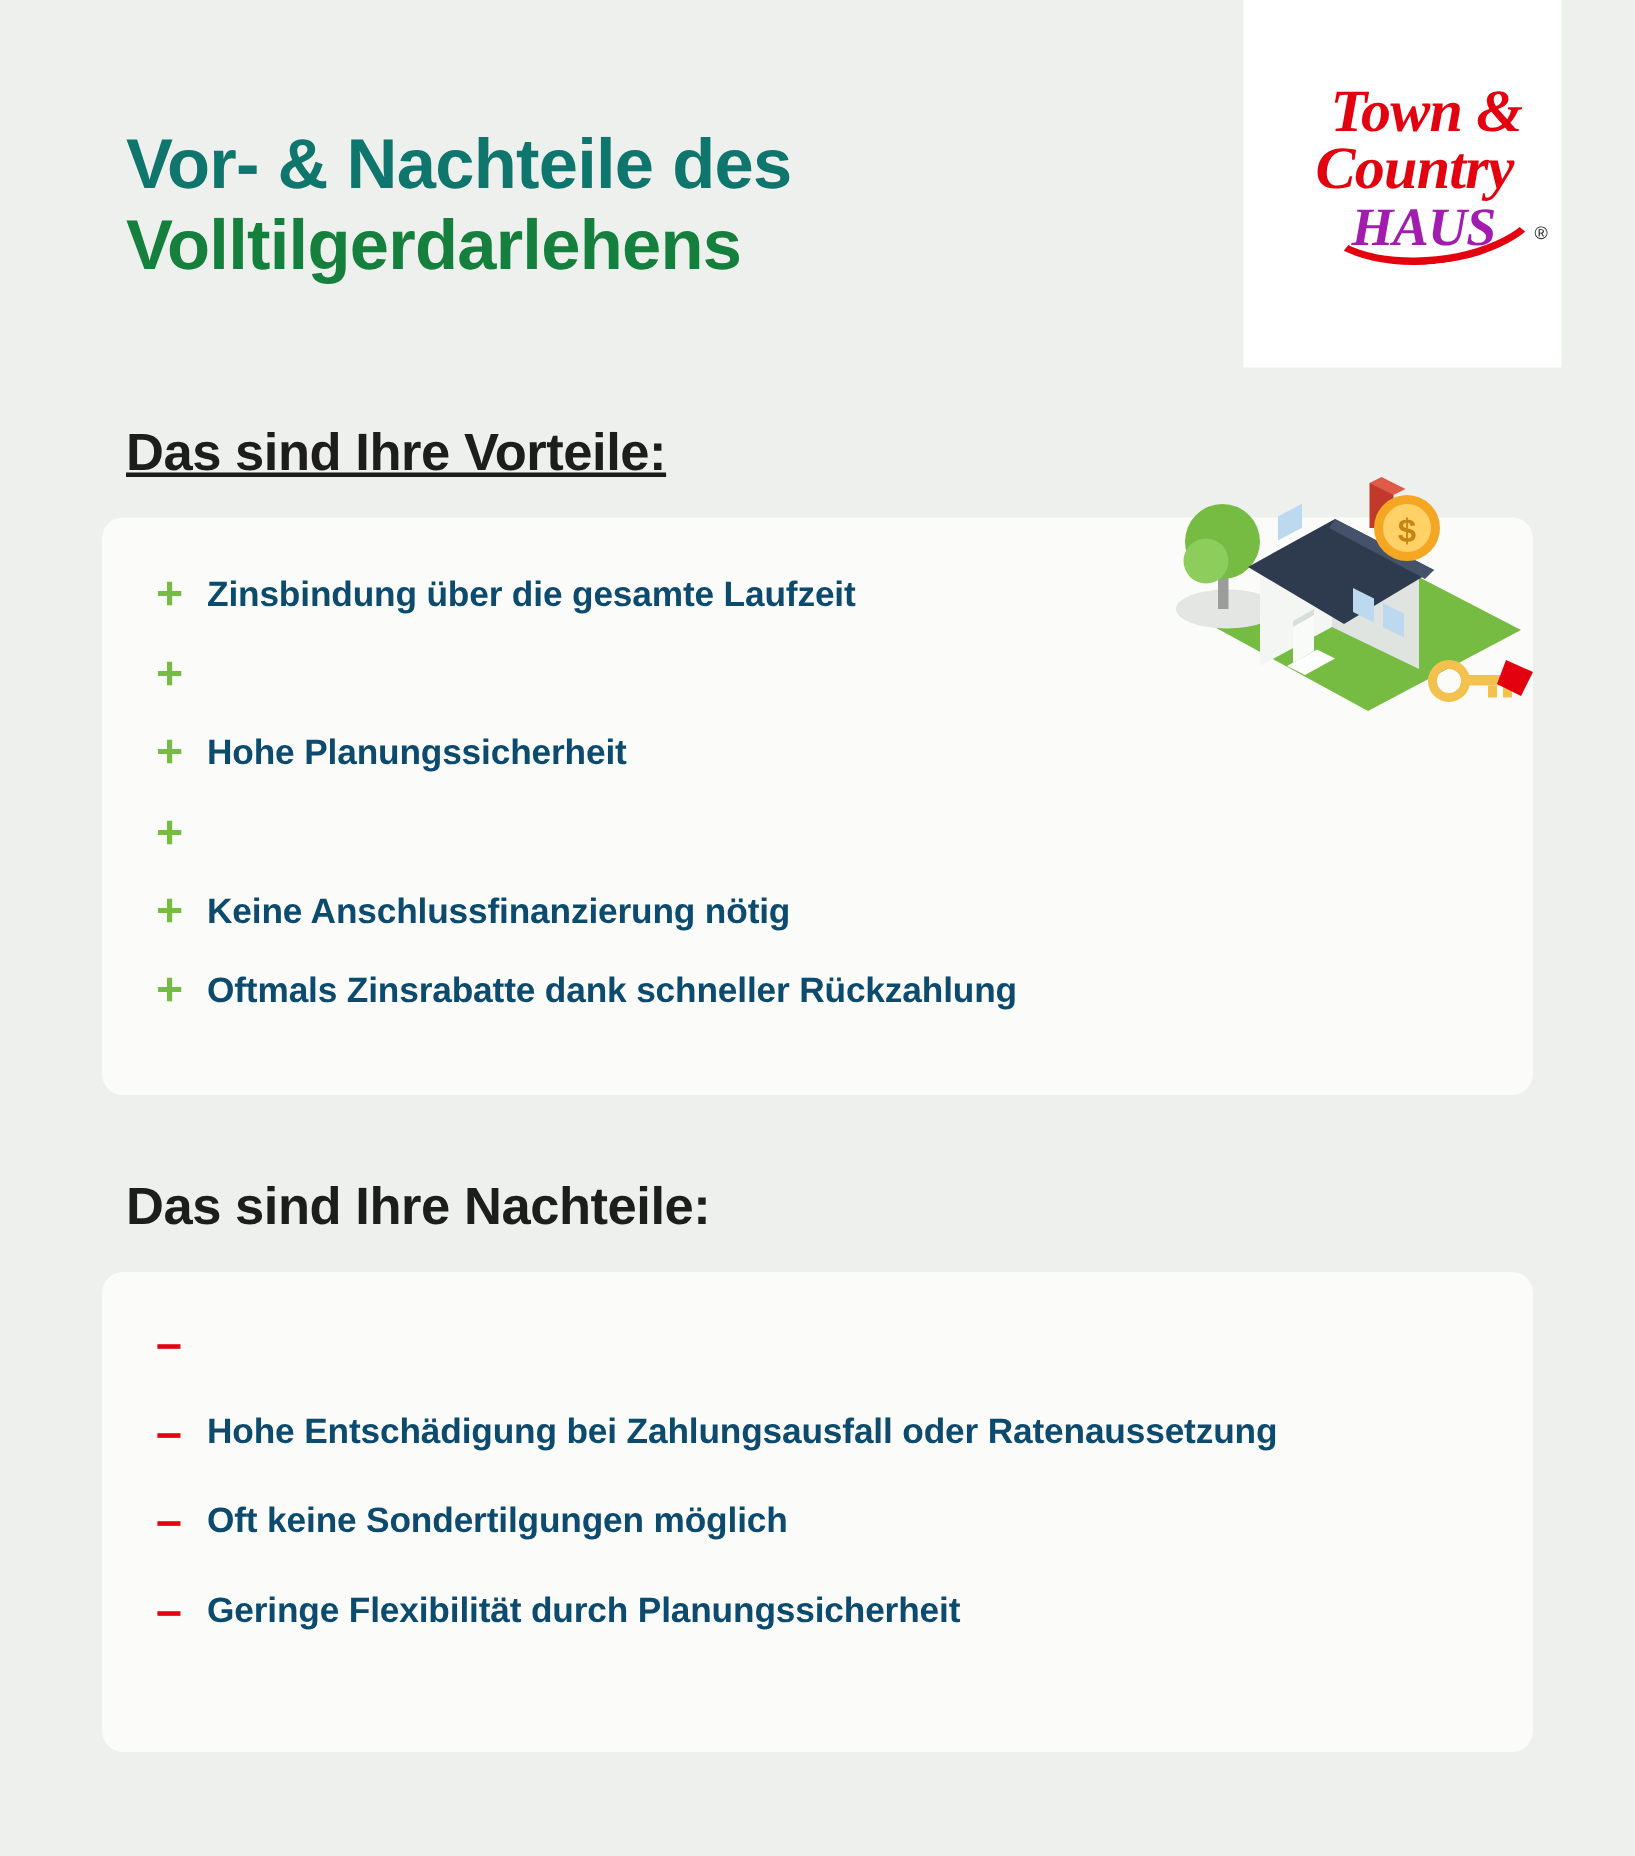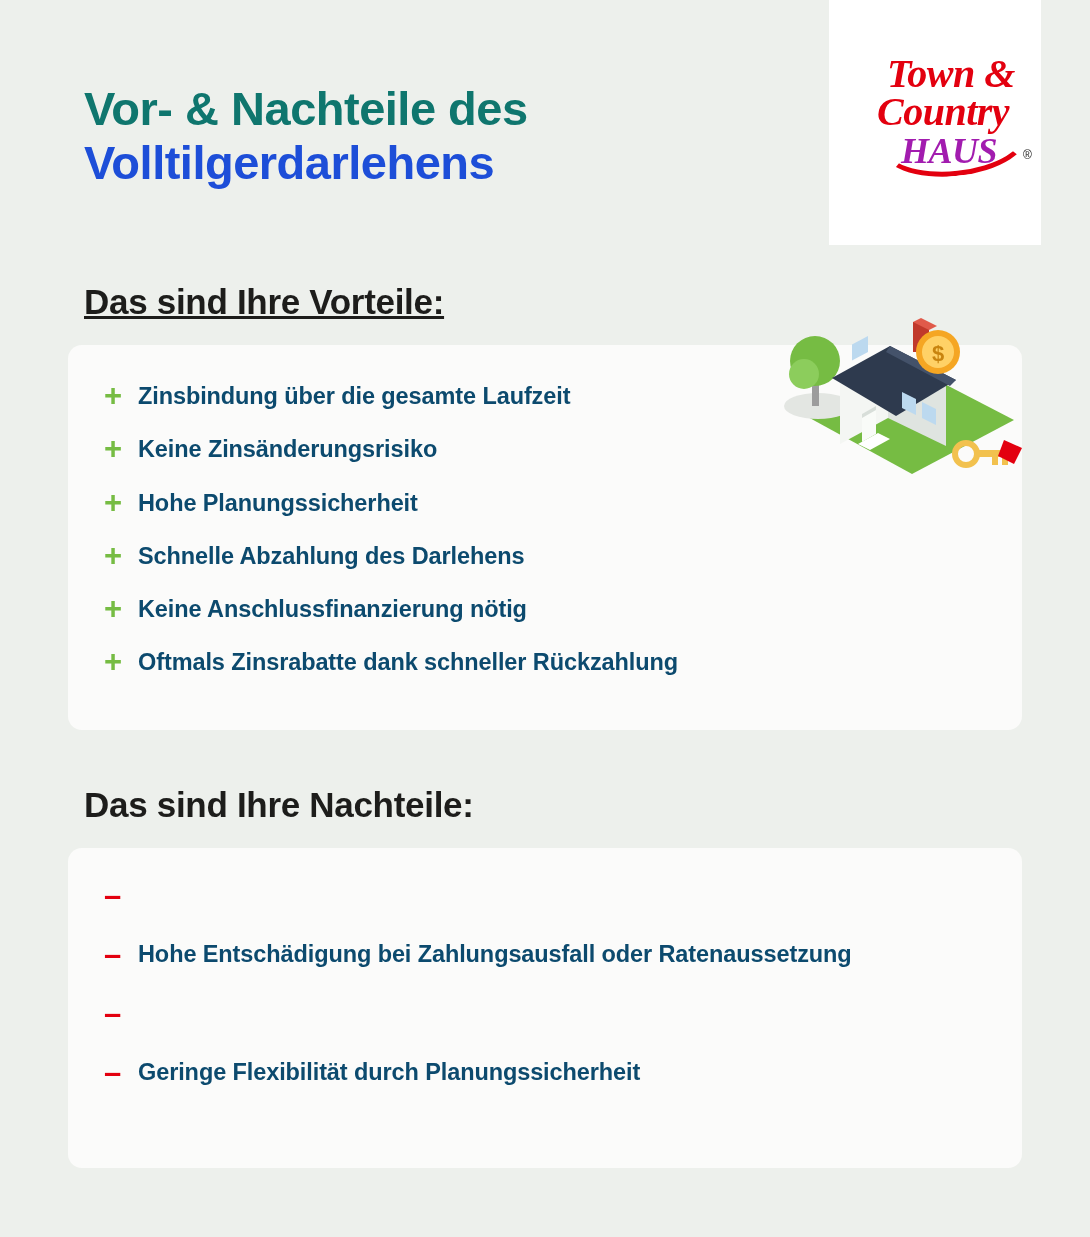--- a/index.html
+++ b/index.html
@@ -79,21 +79,21 @@
   .headline .l1 {
     font-size: 47px;
     font-weight: bold;
     color: #0f766e;
     line-height: 1.15;
     letter-spacing: -0.5px;
   }
   .headline .l2 {
     font-size: 47px;
     font-weight: bold;
-    color: #1d4ed8;
+    color: #15803d;
     line-height: 1.15;
     letter-spacing: -0.5px;
   }
 
   
   .section-title {
     position: absolute;
     left: 84px;
     font-size: 35px;
     font-weight: bold;
@@ -182,29 +182,27 @@
 
 <div class="section-title" id="pros-title">Das sind Ihre Vorteile:</div>
 <div class="card" id="pros-card">
   <ul class="items">
     <li>
       <span class="marker plus">+</span>
       <span class="item-text">Zinsbindung über die gesamte Laufzeit</span>
     </li>
     <li>
       <span class="marker plus">+</span>
-      <span class="item-text">Keine Zinsänderungsrisiko</span>
     </li>
     <li>
       <span class="marker plus">+</span>
       <span class="item-text">Hohe Planungssicherheit</span>
     </li>
     <li>
       <span class="marker plus">+</span>
-      <span class="item-text">Schnelle Abzahlung des Darlehens</span>
     </li>
     <li>
       <span class="marker plus">+</span>
       <span class="item-text">Keine Anschlussfinanzierung nötig</span>
     </li>
     <li>
       <span class="marker plus">+</span>
       <span class="item-text">Oftmals Zinsrabatte dank schneller Rückzahlung</span>
     </li>
   </ul>
@@ -260,19 +258,20 @@
   <ul class="items">
     <li>
       <span class="marker minus">–</span>
     </li>
     <li>
       <span class="marker minus">–</span>
       <span class="item-text">Hohe Entschädigung bei Zahlungsausfall oder Ratenaussetzung</span>
     </li>
     <li>
       <span class="marker minus">–</span>
+      <span class="item-text">Oft keine Sondertilgungen möglich</span>
     </li>
     <li>
       <span class="marker minus">–</span>
       <span class="item-text">Geringe Flexibilität durch Planungssicherheit</span>
     </li>
   </ul>
 </div>
 
 </body></html>

